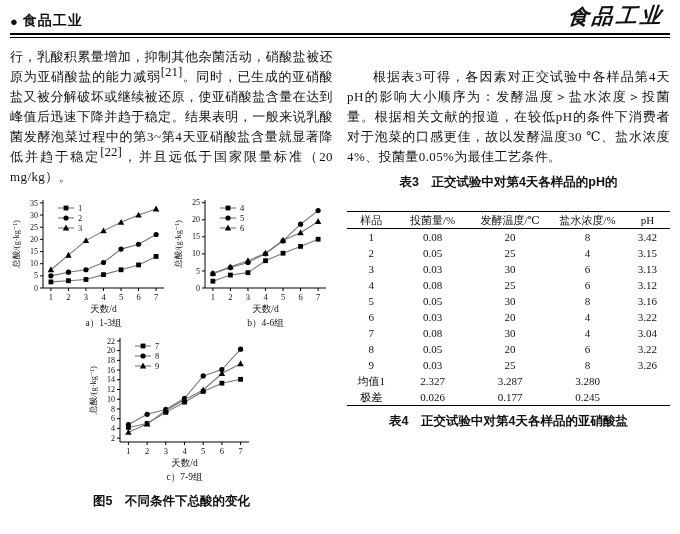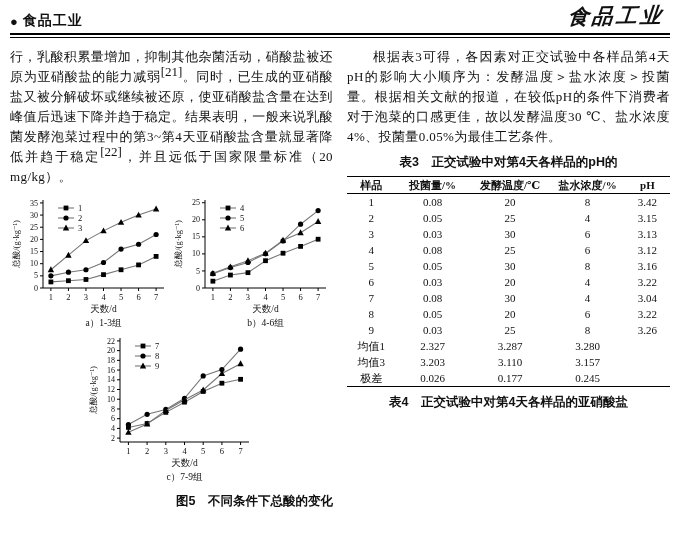--- a/index.html
+++ b/index.html
@@ -14,34 +14,34 @@
     font-size:14px;letter-spacing:1px;display:flex;align-items:center;gap:4px;}
   .hdr-bullet{font-size:13px;line-height:1;}
   .hdr-logo{font-size:21px;font-weight:bold;font-style:italic;letter-spacing:3px;
     transform:skewX(-6deg) rotate(-1deg);font-family:"Liberation Serif",serif;padding-right:6px;}
   .hdr-rule{margin-top:3px;height:2px;border-top:2px solid #000;border-bottom:1px solid #000;}
   
   .cols{display:flex;gap:14px;margin-top:9px;}
   .col{width:323px;}
   .para{font-size:13px;line-height:20px;text-align:justify;margin:0;letter-spacing:0.4px;}
   .para sup{font-size:13px;line-height:0;letter-spacing:0;}
-  .indent{text-indent:2em;}
+  .indent{text-indent:2em;margin-top:20px;}
   
   .chart-row{display:flex;margin-top:7px;}
   .chart-c-wrap{text-align:center;margin-top:0px;}
   svg text{font-family:"Liberation Serif","DejaVu Serif",serif;fill:#111;}
-  .fig-caption{text-align:right;font-weight:bold;font-size:12.5px;margin-top:3px;
+  .fig-caption{text-align:center;font-weight:bold;font-size:12.5px;margin-top:3px;
     font-family:"Liberation Sans","DejaVu Sans",sans-serif;}
   
   .tbl-caption{text-align:center;font-weight:bold;font-size:12.5px;line-height:17px;
-    margin:7px 0 5px;font-family:"Liberation Sans","DejaVu Sans",sans-serif;}
+    margin:7px 0 20px;font-family:"Liberation Sans","DejaVu Sans",sans-serif;}
   table{width:100%;border-collapse:collapse;font-size:11px;
     border-top:1.6px solid #000;border-bottom:1.6px solid #000;margin-bottom:6px;}
   thead tr{border-bottom:1px solid #000;}
-  th{font-weight:bold;}
+  th{font-weight:normal;}
   th,td{padding:1.5px 2px;text-align:center;line-height:13px;white-space:nowrap;}
 </style>
 </head>
 <body>
 
 <div class="page">
 
   <div class="hdr">
     <div class="hdr-left">
       <span class="hdr-bullet">●</span>
@@ -364,27 +364,20 @@
               <td>3.26</td>
             </tr>
             <tr>
               <td>均值1</td>
               <td>2.327</td>
               <td>3.287</td>
               <td>3.280</td>
               <td></td>
             </tr>
             <tr>
-              <td>均值3</td>
-              <td>3.203</td>
-              <td>3.110</td>
-              <td>3.157</td>
-              <td></td>
-            </tr>
-            <tr>
               <td>极差</td>
               <td>0.026</td>
               <td>0.177</td>
               <td>0.245</td>
               <td></td>
             </tr>
           </tbody>
       </table>
 
 

